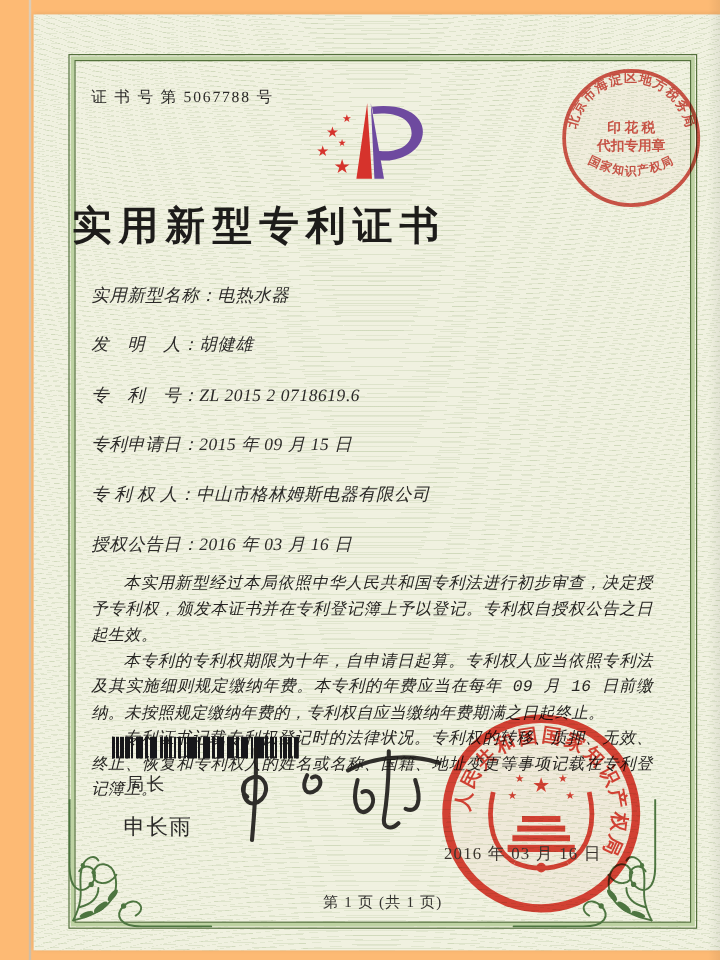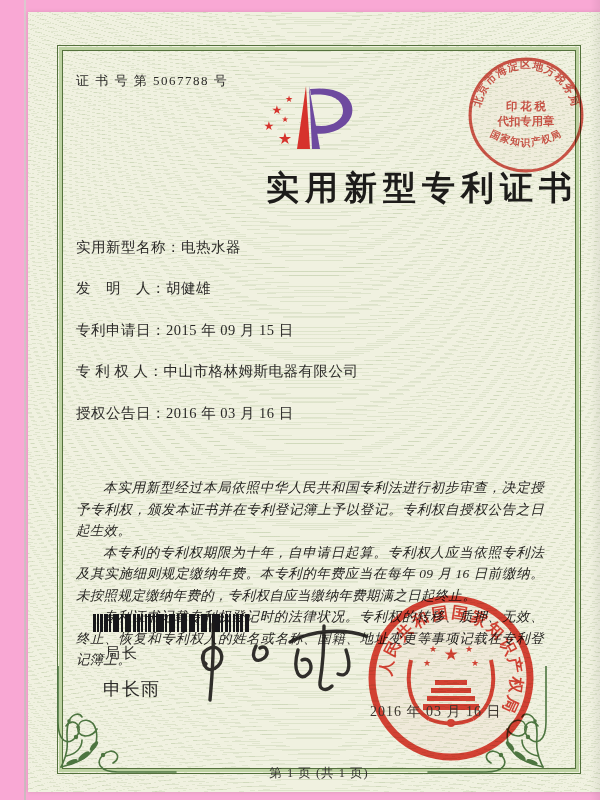--- a/index.html
+++ b/index.html
@@ -1,18 +1,18 @@
 <!DOCTYPE html>
 <html><head>
 <meta charset="utf-8">
 <style>
   html,body{margin:0;padding:0;}
   #screenshot{
     position:relative;width:600px;height:800px;overflow:hidden;
-    background:#f9a8d4;
+    background:#fdba74;
     font-family:"Liberation Serif","DejaVu Serif",serif;
     color:#2b2a28;
   }
   
   .page-edge-line{position:absolute;left:24px;top:0;width:2px;height:800px;
     background:linear-gradient(#d2d2cc,#bfbfb8);opacity:.75;}
   .right-shade{position:absolute;right:0;top:0;width:10px;height:800px;
     background:linear-gradient(to right,rgba(0,0,0,0),rgba(0,0,0,.06));}
   
   .paper{position:absolute;left:28px;top:12px;width:572px;height:780px;
@@ -28,43 +28,43 @@
   .frame-outer{position:absolute;left:57px;top:45px;width:524px;height:729px;
     border:1px solid #54713c;box-sizing:border-box;}
   .frame-mid{position:absolute;inset:1px;border:3px solid #bdd2a2;box-sizing:border-box;}
   .frame-inner{position:absolute;inset:0;border:1px solid #54713c;box-sizing:border-box;}
   .flourish{position:absolute;width:132px;height:114px;}
   .flourish.left{left:46px;top:666px;}
   .flourish.right{left:426px;top:666px;transform:scaleX(-1);}
   
   .cert-no{position:absolute;left:76px;top:72px;font-size:13px;letter-spacing:1.5px;}
   .logo{position:absolute;left:250px;top:83px;width:118px;height:70px;}
-  .title{position:absolute;left:60px;top:166px;width:518px;text-align:right;
+  .title{position:absolute;left:60px;top:166px;width:518px;text-align:left;
     font-size:33px;font-weight:bold;letter-spacing:6px;color:#1d1c1a;}
   .fields{position:absolute;left:76px;top:238px;width:470px;}
-  .field-row{height:41.4px;font-size:14.5px;line-height:19px;letter-spacing:.5px;}
+  .field-row{height:41.4px;font-size:14.5px;line-height:19px;letter-spacing:.5px;font-style:italic;}
   .field-row .lbl{color:#2b2a28;}
   .paras{position:absolute;left:76px;top:477px;width:468px;font-size:13.5px;
     line-height:21.5px;text-align:justify;font-style:italic;color:#262522;
-    letter-spacing:.3px;}
+    letter-spacing:.3px;font-family:Liberation Mono, monospace;}
   .paras p{margin:0;text-indent:2em;}
   .barcode{position:absolute;left:93px;top:614px;width:156px;height:18px;
     background-image:
       repeating-linear-gradient(90deg,#17171a 0 2px,transparent 2px 4px),
       repeating-linear-gradient(90deg,#17171a 0 1px,transparent 1px 7px),
       repeating-linear-gradient(90deg,#17171a 0 3px,transparent 3px 11px);}
   .sig-title{position:absolute;left:105px;top:644px;font-size:15px;letter-spacing:2px;font-family:Liberation Mono, monospace;}
   .sig-name{position:absolute;left:103px;top:677px;font-size:18px;letter-spacing:1px;}
   .signature-svg{position:absolute;left:186px;top:616px;width:200px;height:96px;}
   .seal-svg{position:absolute;left:365px;top:592px;width:173px;height:173px;
     mix-blend-mode:multiply;opacity:.93;}
   .issue-date{position:absolute;left:370px;top:703px;width:180px;font-size:14px;
     letter-spacing:1px;color:#3a342e;z-index:6;}
   .footer{position:absolute;left:60px;top:744px;width:518px;text-align:center;
-    font-size:12.5px;letter-spacing:1px;color:#33322f;margin-top:21px;}
+    font-size:12.5px;letter-spacing:1px;color:#33322f;}
   .tax-stamp{position:absolute;left:467px;top:56px;width:118px;height:118px;
     mix-blend-mode:multiply;opacity:.85;z-index:5;}
 </style>
 </head>
 <body>
 
 <div id="screenshot">
 
   <div class="page-edge-line"></div>
 
@@ -145,20 +145,23 @@
   </svg>
 
   <div class="title">实用新型专利证书</div>
 
   <div class="fields">
     <div class="field-row">
       <span class="lbl">实用新型名称：</span><span>电热水器</span>
     </div>
     <div class="field-row">
       <span class="lbl">发　明　人：</span><span>胡健雄</span>
+    </div>
+    <div class="field-row">
+      <span class="lbl">专　利　号：</span><span>ZL 2015 2 0718619.6</span>
     </div>
     <div class="field-row">
       <span class="lbl">专利申请日：</span><span>2015 年 09 月 15 日</span>
     </div>
     <div class="field-row">
       <span class="lbl">专 利 权 人：</span><span>中山市格林姆斯电器有限公司</span>
     </div>
     <div class="field-row">
       <span class="lbl">授权公告日：</span><span>2016 年 03 月 16 日</span>
     </div>

